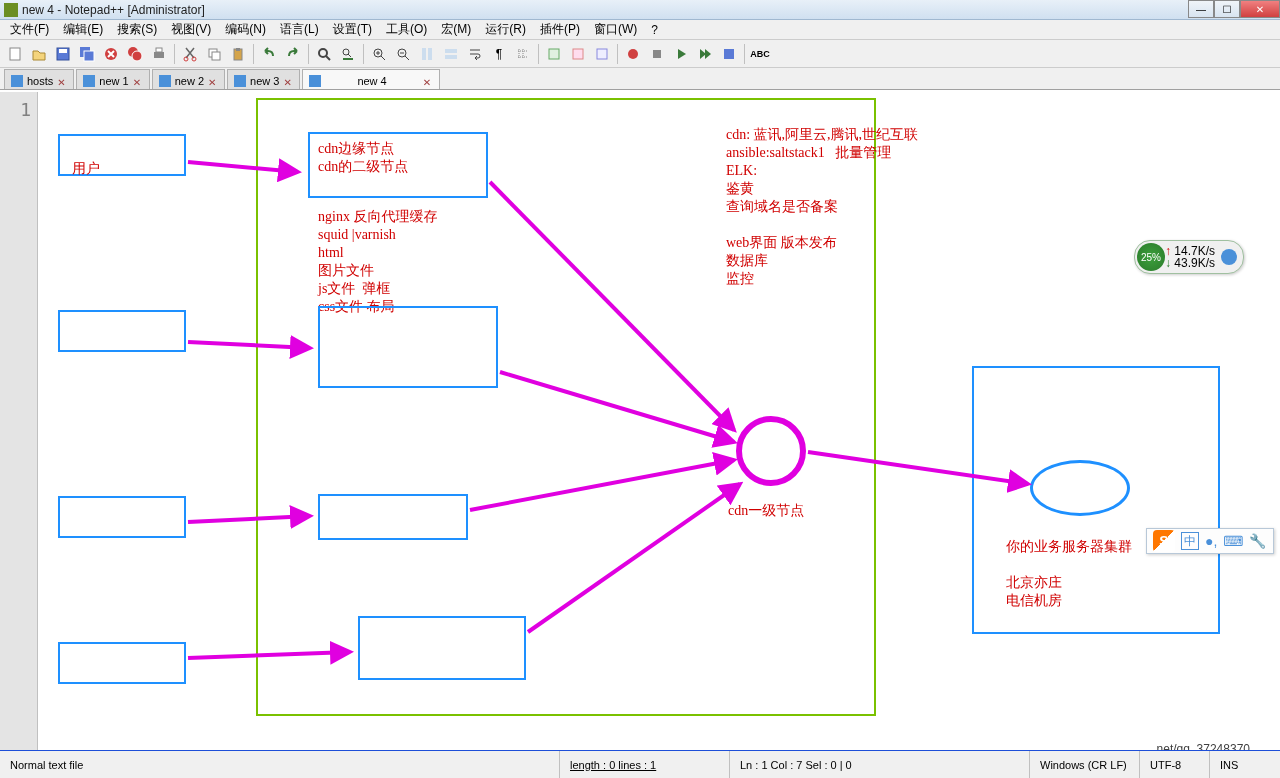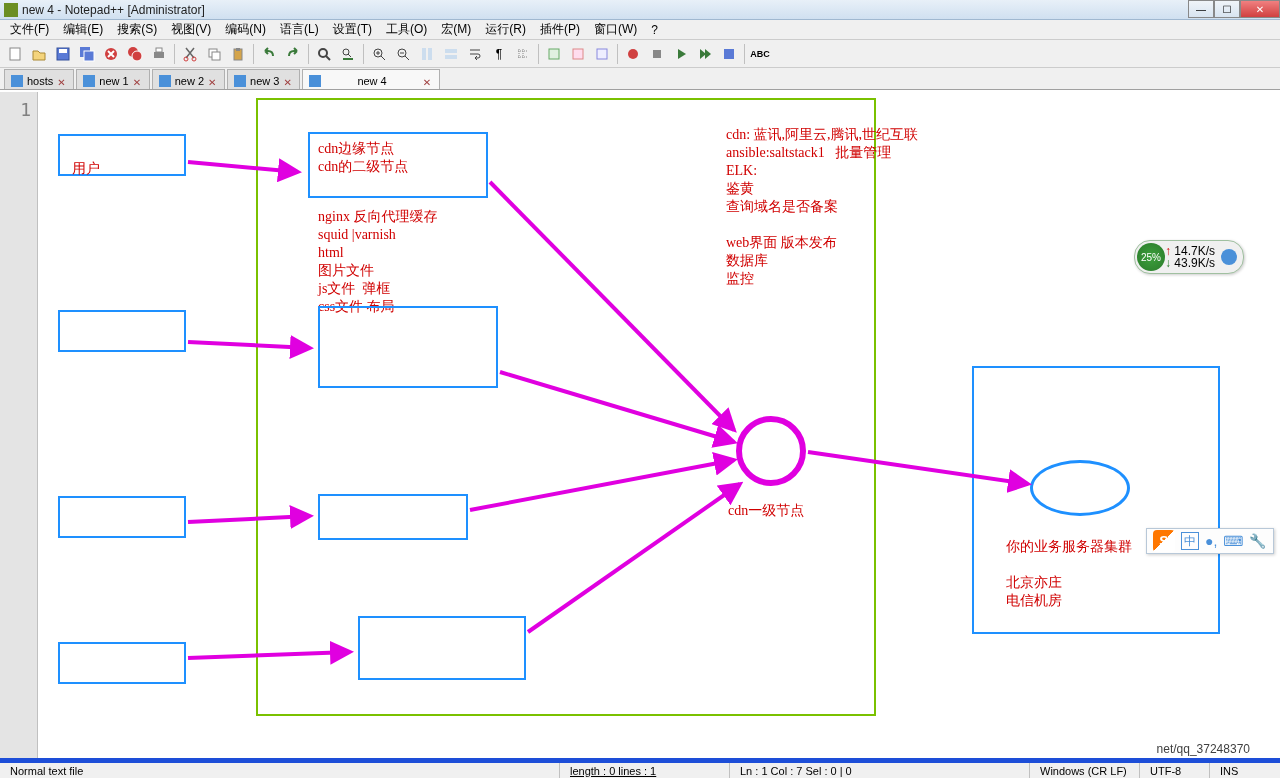--- a/index.html
+++ b/index.html
@@ -41,21 +41,21 @@
 .red-text { position: absolute; color: #d00000; font-family: SimSun, "Microsoft YaHei"; font-size: 14px; line-height: 18px; white-space: pre; }
 .magenta-circle { position: absolute; border: 6px solid #e000e0; border-radius: 50%; }
 .blue-ellipse { position: absolute; border: 3px solid #1e90ff; border-radius: 50%; }
 
 
 .arrow { position: absolute; }
 .arrow-line { stroke: #e000e0; stroke-width: 4; fill: none; }
 .arrow-head { fill: #e000e0; }
 
 
-.status-bar { position: absolute; bottom: 0; left: 0; right: 0; height: 20px; background: #f0f0f0; border-top: 5px solid #1d4ed8; display: flex; align-items: center; font-size: 11px; }
+.status-bar { position: absolute; bottom: 0; left: 0; right: 0; height: 28px; background: #f0f0f0; border-top: 1px solid #1d4ed8; display: flex; align-items: center; font-size: 11px; }
 .status-cell { padding: 0 10px; border-right: 1px solid #c0c0c0; height: 100%; display: flex; align-items: center; }
 
 
 .speed-widget { position: absolute; top: 240px; right: 36px; width: 110px; height: 34px; background: #f0f0f0; border: 1px solid #a0c0a0; border-radius: 16px; display: flex; align-items: center; padding: 2px; box-shadow: 1px 1px 3px rgba(0,0,0,.2); }
 .speed-widget .pct { width: 28px; height: 28px; border-radius: 50%; background: radial-gradient(#3da03d, #2a7a2a); color: #fff; display:flex; align-items:center; justify-content:center; font-size:10px; }
 .speed-widget .rates { font-size: 12px; line-height: 12px; margin-left: 0; }
 .speed-widget .up::before { content: "↑ "; color: #d00000; }
 .speed-widget .down::before { content: "↓ "; color: #2a7a2a; }
 .speed-widget .dot { width: 16px; height: 16px; border-radius:50%; background:#4a90d9; margin-left:auto; margin-right:4px; }
 

